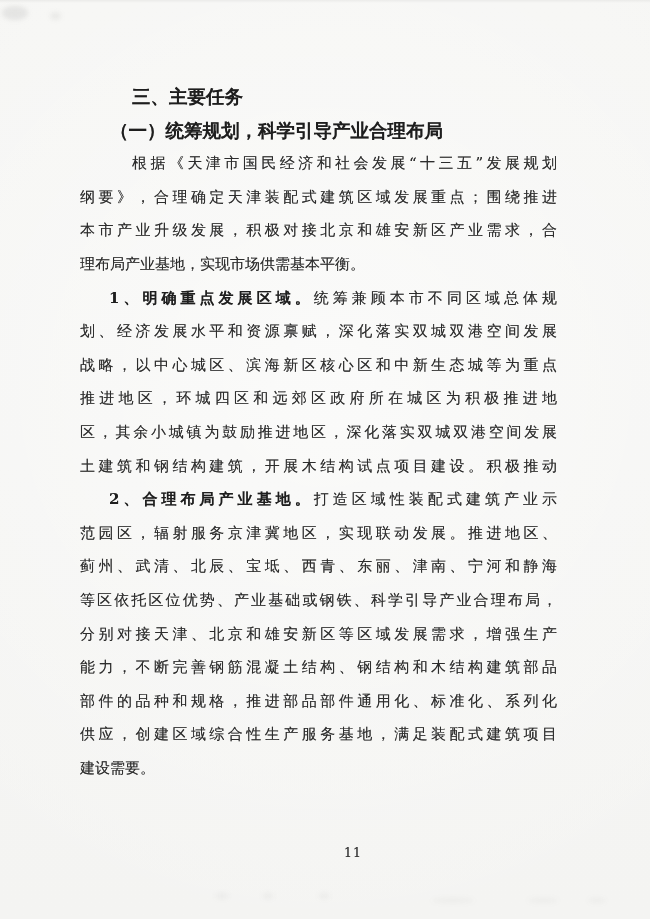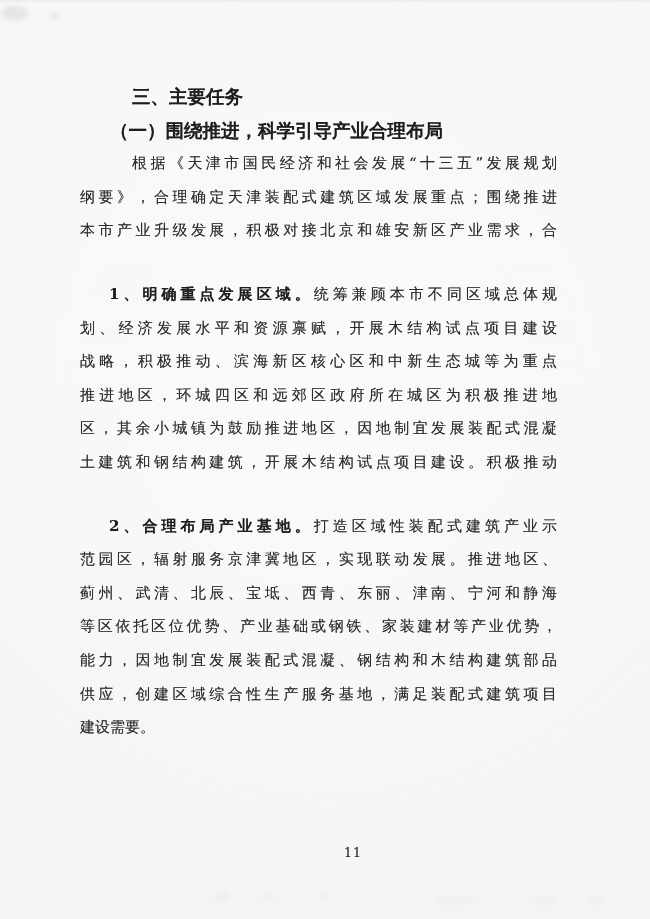--- a/index.html
+++ b/index.html
@@ -28,21 +28,21 @@
     box-sizing: border-box;
     width: 477px; height: 33.6px; line-height: 33.6px;
     font-size: 15px; overflow: hidden;
     text-shadow: 0 0 0.6px rgba(45,45,45,0.55);
   }
   .just { text-align: justify; text-align-last: justify; }
   .heading { font-weight: bold; font-size: 18.5px; color: #1e1e1e; }
   .lead { font-weight: bold; color: #1e1e1e; }
   .ind-lg  { padding-left: 52px; }
   .ind-md  { padding-left: 30px; }
-  .ind-num { padding-left: 29px; margin-top: 30px; }
+  .ind-num { padding-left: 29px; }
   .pagenum {
     position: absolute; top: 845px; left: 0; width: 650px;
     text-align: center; font-size: 12.5px; color: #333;
     letter-spacing: 1px;
     text-shadow: 0 0 0.5px rgba(45,45,45,0.5);
     padding-left: 28px;
   }
   .smudge {
     position: absolute; border-radius: 50%;
     filter: blur(2.5px); pointer-events: none;
@@ -67,37 +67,40 @@
   <div class="smudge s4"></div>
   <div class="smudge s5"></div>
   <div class="smudge s6"></div>
   <div class="smudge s7"></div>
   <div class="smudge s8"></div>
 
   <div class="textblock">
 
     <div class="line heading ind-lg">三、主要任务</div>
 
-    <div class="line heading ind-md">（一）围绕推进，科学引导产业合理布局</div>
+    <div class="line heading ind-md">（一）统筹规划，科学引导产业合理布局</div>
 
     <div class="line just ind-lg">根据《天津市国民经济和社会发展“十三五”发展规划</div>
     <div class="line just">纲要》，合理确定天津装配式建筑区域发展重点；围绕推进</div>
     <div class="line just">本市产业升级发展，积极对接北京和雄安新区产业需求，合</div>
+    <div class="line">理布局产业基地，实现市场供需基本平衡。</div>
 
     <div class="line just ind-num"><span class="lead">1、明确重点发展区域。</span><span>统筹兼顾本市不同区域总体规</span></div>
-    <div class="line just">划、经济发展水平和资源禀赋，开展木结构试点项目建设</div>
-    <div class="line just">战略，积极推动、滨海新区核心区和中新生态城等为重点</div>
+    <div class="line just">划、经济发展水平和资源禀赋，深化落实双城双港空间发展</div>
+    <div class="line just">战略，以中心城区、滨海新区核心区和中新生态城等为重点</div>
     <div class="line just">推进地区，环城四区和远郊区政府所在城区为积极推进地</div>
-    <div class="line just">区，其余小城镇为鼓励推进地区，因地制宜发展装配式混凝</div>
+    <div class="line just">区，其余小城镇为鼓励推进地区，深化落实双城双港空间发展</div>
     <div class="line just">土建筑和钢结构建筑，开展木结构试点项目建设。积极推动</div>
 
     <div class="line just ind-num"><span class="lead">2、合理布局产业基地。</span><span>打造区域性装配式建筑产业示</span></div>
     <div class="line just">范园区，辐射服务京津冀地区，实现联动发展。推进地区、</div>
     <div class="line just">蓟州、武清、北辰、宝坻、西青、东丽、津南、宁河和静海</div>
-    <div class="line just">等区依托区位优势、产业基础或钢铁、家装建材等产业优势，</div>
-    <div class="line just">能力，因地制宜发展装配式混凝、钢结构和木结构建筑部品</div>
+    <div class="line just">等区依托区位优势、产业基础或钢铁、科学引导产业合理布局，</div>
+    <div class="line just">分别对接天津、北京和雄安新区等区域发展需求，增强生产</div>
+    <div class="line just">能力，不断完善钢筋混凝土结构、钢结构和木结构建筑部品</div>
+    <div class="line just">部件的品种和规格，推进部品部件通用化、标准化、系列化</div>
     <div class="line just">供应，创建区域综合性生产服务基地，满足装配式建筑项目</div>
     <div class="line">建设需要。</div>
 
   </div>
 
   <div class="pagenum">11</div>
 </div>
 
 </body></html>

